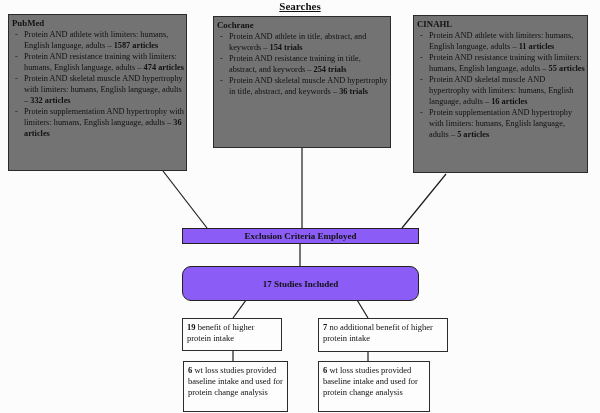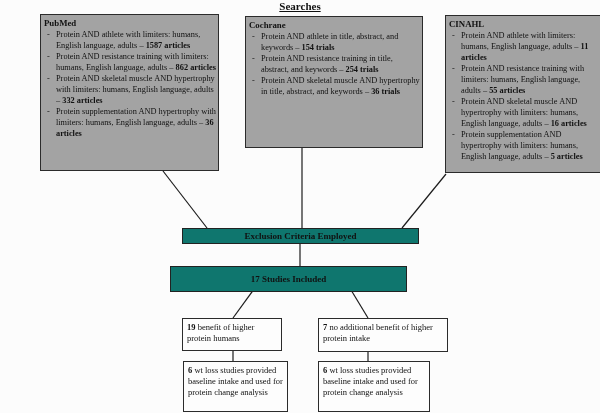--- a/index.html
+++ b/index.html
@@ -7,38 +7,38 @@
     position:relative; width:600px; height:413px;
     background:#fcfcfc; color:#111;
     font-family:"Liberation Serif","DejaVu Serif",serif;
   }
   .title {
     position:absolute; top:0; left:0; width:600px;
     text-align:center; font-weight:bold; text-decoration:underline;
     font-size:11px; line-height:13px;
   }
   .db-box {
-    position:absolute; border:1px solid #2b2b2b; background:#a3a3a3;
+    position:absolute; border:1px solid #2b2b2b; background:#737373;
     font-size:8.3px; line-height:11px; padding:2px 2px 2px 3px;
-    box-sizing:border-box; overflow:hidden;margin-left:32px;
+    box-sizing:border-box; overflow:hidden;
   }
   .db-header { font-weight:bold; font-size:8.8px; line-height:12px; }
   ul.db-list { margin:0; padding:0; list-style:none; }
   li.query { position:relative; padding-left:12px; }
   li.query::before { content:"-"; position:absolute; left:3px; top:0; }
   #box-pubmed   { left:8px;   top:14px; width:179px; height:157px; }
   #box-cochrane { left:213px; top:16px; width:178px; height:132px; }
-  #box-cinahl   { left:413px; top:15px; width:160px; height:158px; }
+  #box-cinahl   { left:413px; top:15px; width:175px; height:158px; }
   .mid-box {
-    position:absolute; border:1px solid #222; background:#0f766e;
+    position:absolute; border:1px solid #222; background:#8b5cf6;
     display:flex; align-items:center; justify-content:center;
     font-weight:bold; font-size:9px; box-sizing:border-box; text-align:center;
   }
   #box-exclusion { left:182px; top:228px; width:237px; height:16px; }
-  #box-included  { left:170px; top:266px; width:237px; height:26px; }
+  #box-included  { left:182px; top:266px; width:237px; height:35px;border-radius:9px; }
   .small-box {
     position:absolute; border:1px solid #2b2b2b; background:#fdfdfd;
     font-size:8.5px; line-height:11px; padding:3px 4px;
     box-sizing:border-box; overflow:hidden;
   }
   #box-benefit-left  { left:182px; top:318px; width:100px; height:33px; }
   #box-benefit-right { left:318px; top:318px; width:130px; height:34px; }
   #box-wt-left       { left:183px; top:361px; width:105px; height:51px; }
   #box-wt-right      { left:318px; top:361px; width:112px; height:51px; }
   svg.connectors {
@@ -51,21 +51,21 @@
 <body>
 
 <div class="canvas">
 
   <div class="title">Searches</div>
 
   <div class="db-box" id="box-pubmed">
     <div class="db-header">PubMed</div>
     <ul class="db-list">
       <li class="query"><span>Protein AND athlete with limiters: humans, English language, adults – </span><b>1587 articles</b></li>
-      <li class="query"><span>Protein AND resistance training with limiters: humans, English language, adults – </span><b>862 articles</b></li>
+      <li class="query"><span>Protein AND resistance training with limiters: humans, English language, adults – </span><b>474 articles</b></li>
       <li class="query"><span>Protein AND skeletal muscle AND hypertrophy with limiters: humans, English language, adults – </span><b>332 articles</b></li>
       <li class="query"><span>Protein supplementation AND hypertrophy with limiters: humans, English language, adults – </span><b>36 articles</b></li>
     </ul>
   </div>
 
   <div class="db-box" id="box-cochrane">
     <div class="db-header">Cochrane</div>
     <ul class="db-list">
       <li class="query"><span>Protein AND athlete in title, abstract, and keywords – </span><b>154 trials</b></li>
       <li class="query"><span>Protein AND resistance training in title, abstract, and keywords – </span><b>254 trials</b></li>
@@ -95,21 +95,21 @@
   </svg>
 
   <div class="mid-box" id="box-exclusion">
     <span>Exclusion Criteria Employed</span>
   </div>
   <div class="mid-box" id="box-included">
     <span>17 Studies Included</span>
   </div>
 
   <div class="small-box" id="box-benefit-left">
-    <b>19</b><span> benefit of higher protein humans</span>
+    <b>19</b><span> benefit of higher protein intake</span>
   </div>
   <div class="small-box" id="box-benefit-right">
     <b>7</b><span> no additional benefit of higher protein intake</span>
   </div>
   <div class="small-box" id="box-wt-left">
     <b>6</b><span> wt loss studies provided baseline intake and used for protein change analysis</span>
   </div>
   <div class="small-box" id="box-wt-right">
     <b>6</b><span> wt loss studies provided baseline intake and used for protein change analysis</span>
   </div>

